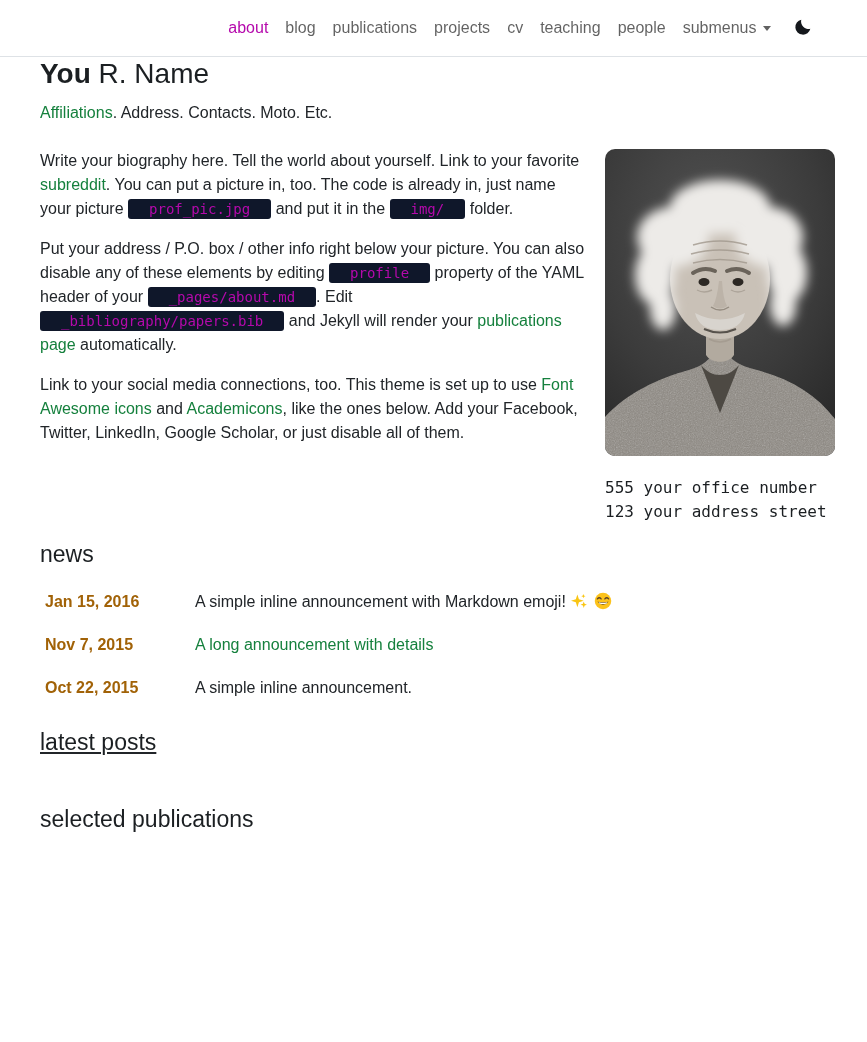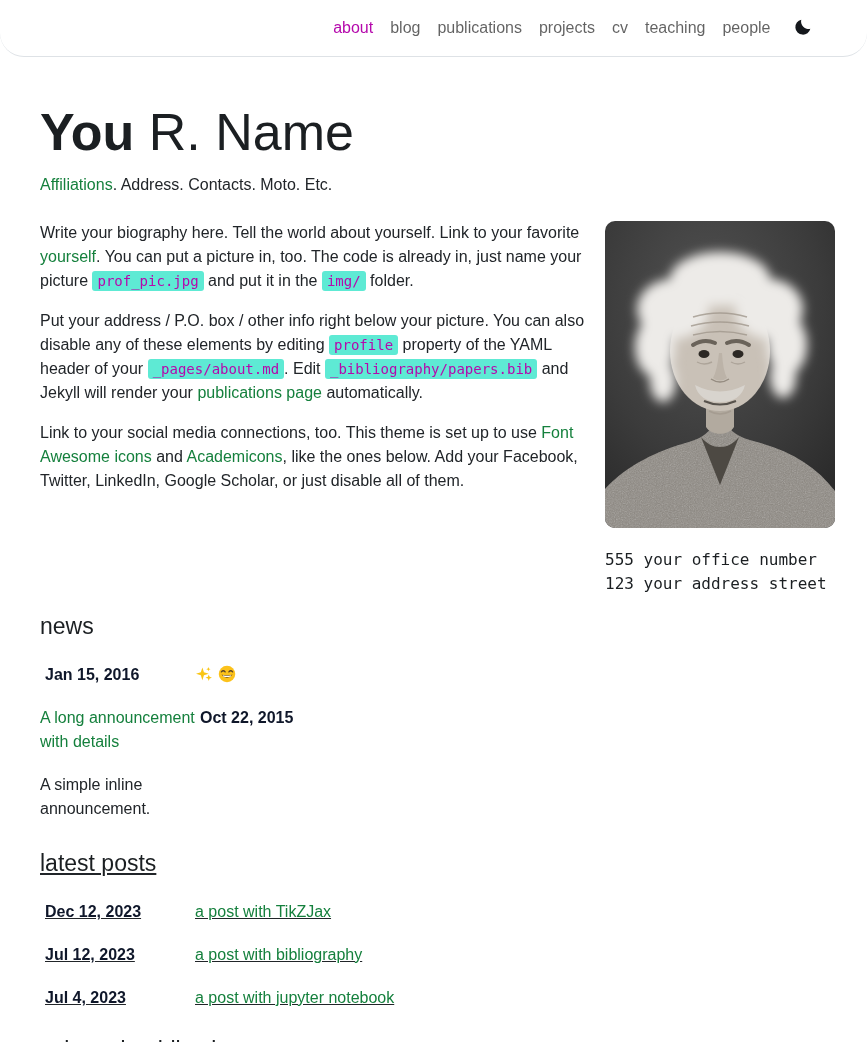--- a/index.html
+++ b/index.html
@@ -10,21 +10,21 @@
     font-family: "Liberation Sans", "DejaVu Sans", sans-serif;
     font-size: 16px; line-height: 1.5;
   }
   a { color: #15803d; text-decoration: none; cursor: pointer; }
 
   
   header.topbar {
     height: 57px; width: 100%;
     border-bottom: 1px solid #dee2e6;
     display: flex; align-items: center; justify-content: flex-end;
-    padding-right: 50px; background: #fff; border-radius: 24px;
+    padding-right: 50px; background: #fff;
   }
   nav.mainnav { display: flex; align-items: center; }
   nav.mainnav ul { list-style: none; display: flex; align-items: center; }
   nav.mainnav li a {
     color: rgba(0,0,0,0.62); padding: 8px 8.5px; font-size: 16px;
     display: inline-block;
   }
   nav.mainnav li a.active { color: #b509ac; }
   .caret-down {
     display: inline-block; width: 0; height: 0;
@@ -33,68 +33,69 @@
     margin-left: 6px; vertical-align: 2px;
   }
   .mode-toggle {
     background: none; border: none; cursor: pointer;
     margin-left: 10px; padding: 4px; display: flex; align-items: center;
   }
 
   
   .container { width: 867px; padding: 0 40px; }
 
-  h1.page-title { font-size: 52px; font-weight: 400; line-height: 1.2; margin-top: 44px; margin-bottom: 10px; color: #1b1f22; }
+  h1.page-title { font-size: 28px; font-weight: 400; line-height: 1.2; margin-bottom: 10px; color: #1b1f22; }
   h1.page-title .fname { font-weight: 700; }
   p.tagline { margin-bottom: 24px; }
 
   
   .profile {
     float: right; width: 222px; margin-left: 15px; margin-bottom: 8px;
   }
   .photo-frame {
     width: 230px; height: 307px; border-radius: 10px; overflow: hidden; display: block;
   }
   .photo-frame svg { display: block; }
   .address {
     font-family: "DejaVu Sans Mono", "Liberation Mono", monospace;
     font-size: 16px; line-height: 24px; margin-top: 20px; color: #1b1f22;
     white-space: nowrap;
   }
   .bio p { margin-bottom: 16px; }
   .bio code, code.inline-code {
     font-family: "DejaVu Sans Mono", "Liberation Mono", monospace;
-    font-size: 14px; color: #b509ac; background: #5eead4;
-    padding: 2px 5px; border-radius: 3px; text-align: center;
+    font-size: 14px; color: #b509ac; background: #0f172a;
+    padding: 2px 21px; border-radius: 3px; text-align: center;
   }
 
   
   section h2 { font-size: 23px; font-weight: 400; color: #1b1f22; line-height: 1.25; margin-bottom: 22px; }
   .section-news  { clear: both; padding-top: 8px; }
   .section-posts { padding-top: 28px; text-decoration: underline; }
   .section-pubs  { padding-top: 26px; }
 
   .rows { display: grid; grid-template-columns: 155px 1fr; row-gap: 19px; }
-  .row-date { font-weight: 700; padding-left: 5px; color: #0f172a; }
+  .row-date { font-weight: 700; padding-left: 5px; color: #a16207; }
   .row-text { color: #212529; }
   .emoji-svg { display: inline-block; vertical-align: -3px; margin-left: 1px; }
 </style>
 </head>
 <body>
 
 <header class="topbar">
   <nav class="mainnav">
     <ul>
       <li><a class="active">about</a></li>
       <li><a>blog</a></li>
       <li><a>publications</a></li>
       <li><a>projects</a></li>
       <li><a>cv</a></li>
       <li><a>teaching</a></li>
       <li><a>people</a></li>
+      <li><a><span>submenus</span><span class="caret-down"></span></a></li>
     </ul>
     <button class="mode-toggle">
       <span>
         <svg width="20" height="20" viewBox="0 0 24 24">
             <path d="M20.8 14.1A9.1 9.1 0 0 1 9.9 3.2a9.1 9.1 0 1 0 10.9 10.9z" fill="#14181c"></path>
           </svg>
       </span>
     </button>
   </nav>
 </header>
@@ -173,55 +174,48 @@
 
           <path d="M104,190 Q115,196 126,190" stroke="#a1988d" stroke-width="1.5" fill="none" opacity="0.8"></path>
         </svg>
       </span>
       <div class="address">
         <div>555 your office number</div>
         <div>123 your address street</div>
       </div>
     </aside>
 
-    <p><span>Write your biography here. Tell the world about yourself. Link to your favorite </span><a>yourself</a><span>. You can put a picture in, too. The code is already in, just name your picture </span><code class="inline-code">prof_pic.jpg</code><span> and put it in the </span><code class="inline-code">img/</code><span> folder.</span></p>
+    <p><span>Write your biography here. Tell the world about yourself. Link to your favorite </span><a>subreddit</a><span>. You can put a picture in, too. The code is already in, just name your picture </span><code class="inline-code">prof_pic.jpg</code><span> and put it in the </span><code class="inline-code">img/</code><span> folder.</span></p>
     <p><span>Put your address / P.O. box / other info right below your picture. You can also disable any of these elements by editing </span><code class="inline-code">profile</code><span> property of the YAML header of your </span><code class="inline-code">_pages/about.md</code><span>. Edit </span><code class="inline-code">_bibliography/papers.bib</code><span> and Jekyll will render your </span><a>publications page</a><span> automatically.</span></p>
     <p><span>Link to your social media connections, too. This theme is set up to use </span><a>Font Awesome icons</a><span> and </span><a>Academicons</a><span>, like the ones below. Add your Facebook, Twitter, LinkedIn, Google Scholar, or just disable all of them.</span></p>
   </div>
 
   <section class="section-news">
     <h2>news</h2>
     <div class="rows" id="news-rows">
         <div class="row-date">Jan 15, 2016</div>
-        <div class="row-text"><span><svg class="emoji-svg" width="17" height="17" viewBox="0 0 24 24">
+        <div class="row-text"><span>A simple inline announcement with Markdown emoji! </span><span><svg class="emoji-svg" width="17" height="17" viewBox="0 0 24 24">
               <path d="M9 2 L11.2 8.8 L18 11 L11.2 13.2 L9 20 L6.8 13.2 L0 11 L6.8 8.8 Z" fill="#f9c513"></path>
               <path d="M18 12 L19.2 15.3 L22.5 16.5 L19.2 17.7 L18 21 L16.8 17.7 L13.5 16.5 L16.8 15.3 Z" fill="#f9c513"></path>
               <path d="M17.5 1.5 L18.3 3.7 L20.5 4.5 L18.3 5.3 L17.5 7.5 L16.7 5.3 L14.5 4.5 L16.7 3.7 Z" fill="#f9c513"></path>
             </svg></span><span> </span><span><svg class="emoji-svg" width="18" height="18" viewBox="0 0 24 24">
               <circle cx="12" cy="12" r="11" fill="#fcc21b"></circle>
               <path d="M4.5 9.2 Q7 6.2 9.5 9.2" stroke="#5d4428" stroke-width="1.8" fill="none" stroke-linecap="round"></path>
               <path d="M14.5 9.2 Q17 6.2 19.5 9.2" stroke="#5d4428" stroke-width="1.8" fill="none" stroke-linecap="round"></path>
               <path d="M4.5 12.5 Q12 21.5 19.5 12.5 Q12 15 4.5 12.5 Z" fill="#5d4428"></path>
               <path d="M6.5 13.6 Q12 15.2 17.5 13.6 L17 15.2 Q12 16.6 7 15.2 Z" fill="#ffffff"></path>
             </svg></span></div>
+        <div class="row-date">Nov 7, 2015</div>
         <div class="row-text"><a>A long announcement with details</a></div>
         <div class="row-date">Oct 22, 2015</div>
         <div class="row-text"><span>A simple inline announcement.</span></div>
       </div>
   </section>
 
   <section class="section-posts">
     <h2>latest posts</h2>
-    <div class="rows" id="posts-rows">
-        <div class="row-date">Dec 12, 2023</div>
-        <div class="row-text"><a>a post with TikZJax</a></div>
-        <div class="row-date">Jul 12, 2023</div>
-        <div class="row-text"><a>a post with bibliography</a></div>
-        <div class="row-date">Jul 4, 2023</div>
-        <div class="row-text"><a>a post with jupyter notebook</a></div>
-      </div>
   </section>
 
   <section class="section-pubs">
     <h2>selected publications</h2>
   </section>
 
 </main>
 
 </body></html>

